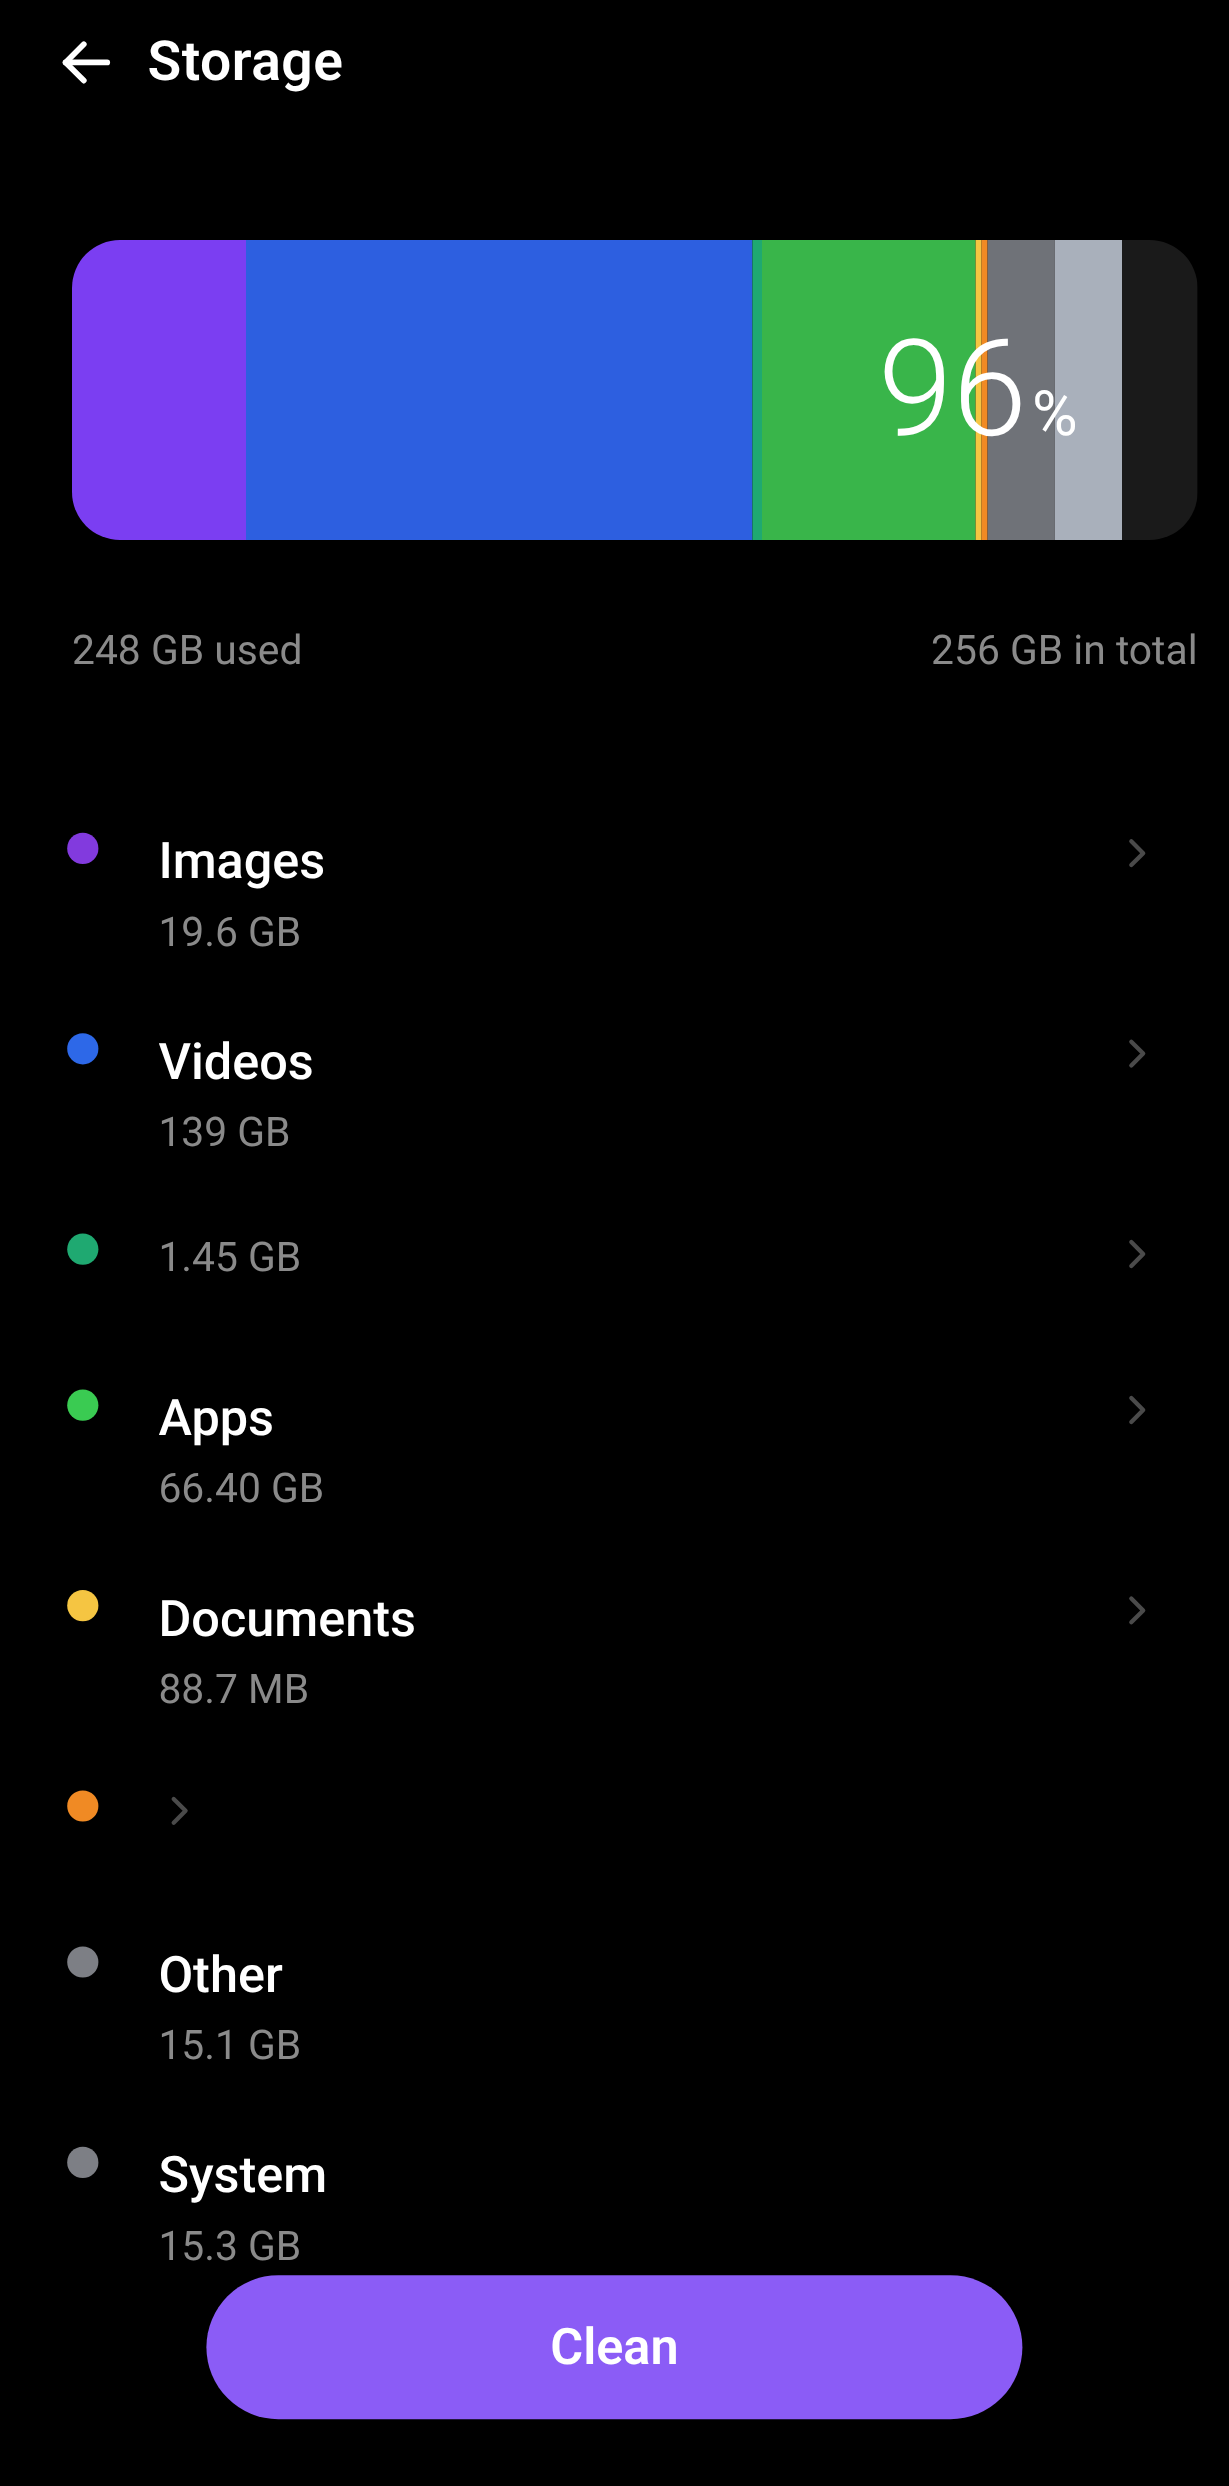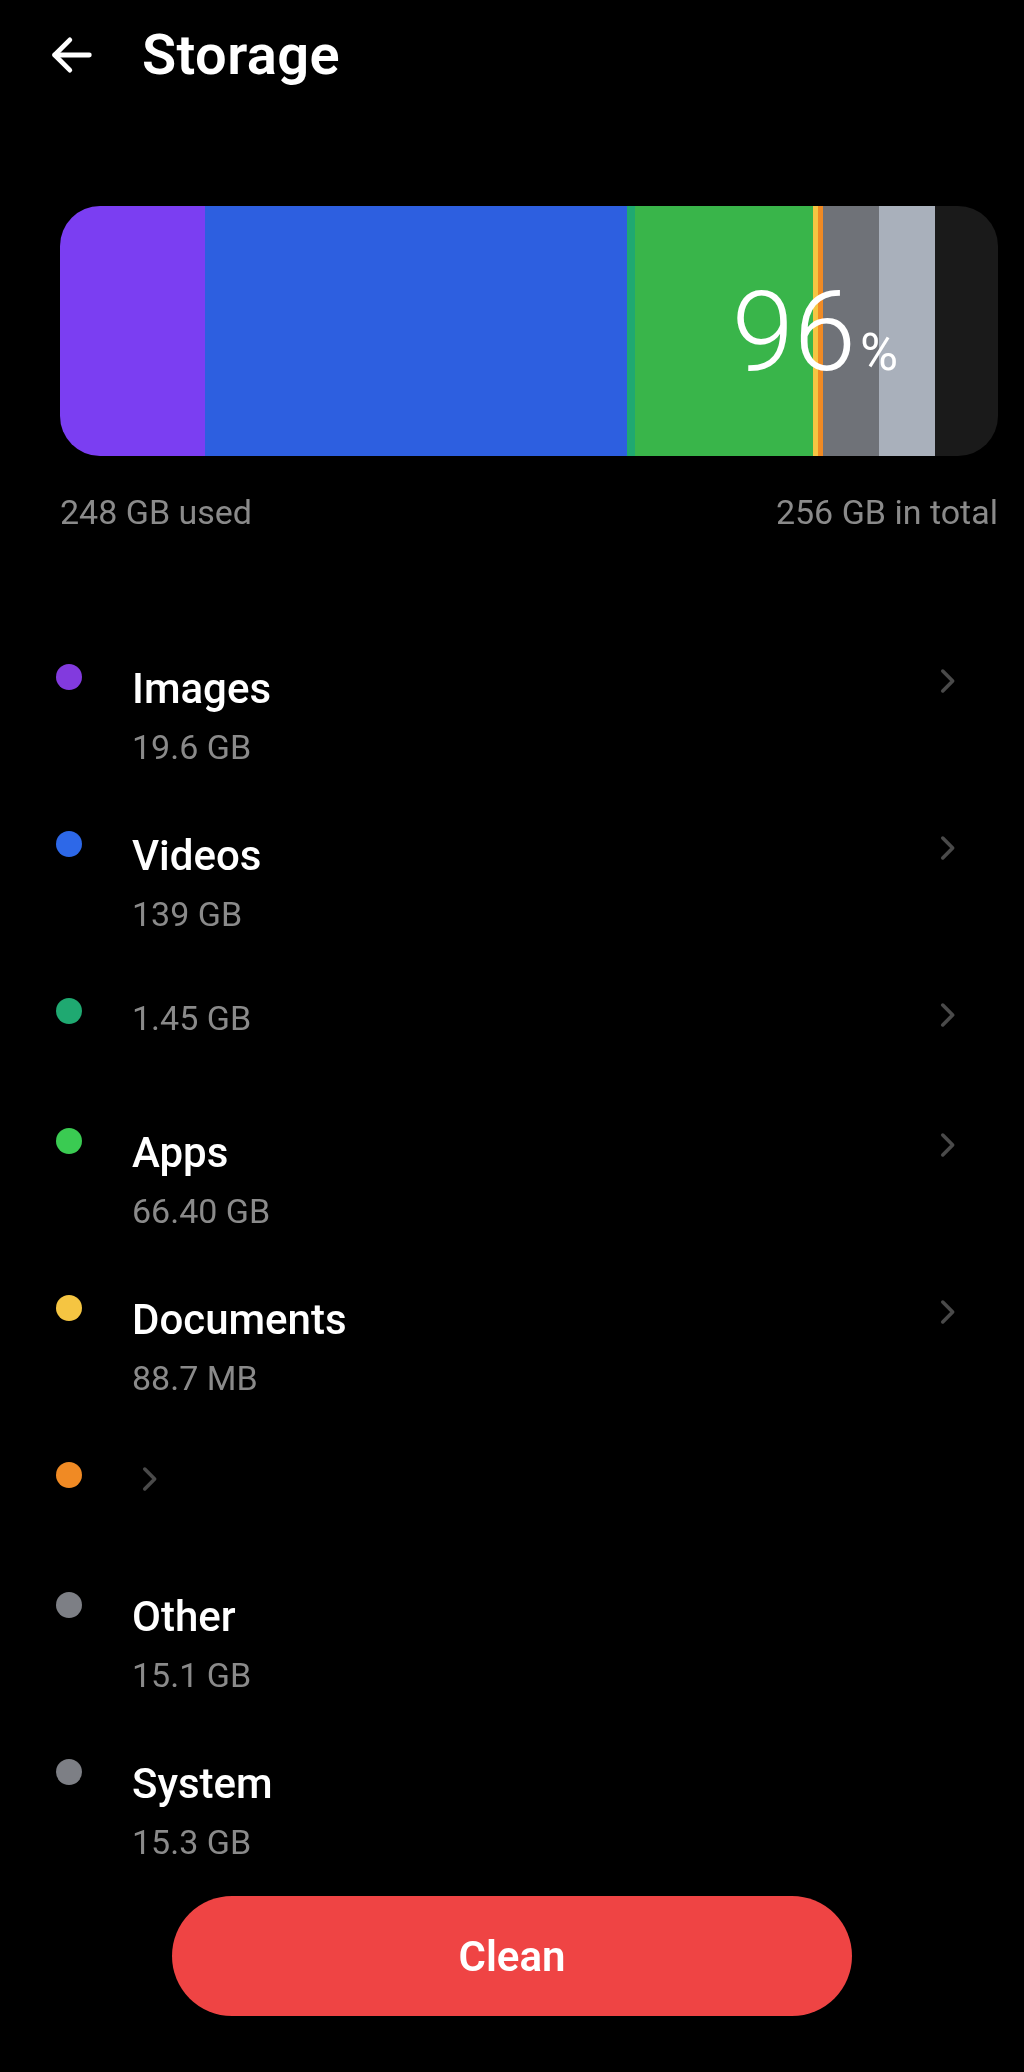--- a/index.html
+++ b/index.html
@@ -30,23 +30,23 @@
     align-items: center;
     justify-content: center;
     cursor: pointer;
   }
   .back svg {
     width: 52px;
     height: 52px;
     stroke: #ffffff;
   }
   .title {
-    font-size: 56px;
+    font-size: 46px;
     font-weight: 600;
-    margin-left: 40px;
+    margin-left: 21px;
     letter-spacing: 0.4px;
   }
   .chart-wrap {
     padding: 78px 26px 0 60px;
   }
   .bar {
     width: 100%;
     height: 250px;
     border-radius: 40px;
     display: flex;
@@ -70,21 +70,21 @@
     font-size: 112px;
     font-weight: 300;
   }
   .percent .pct {
     font-size: 52px;
     margin-left: 4px;
   }
   .legend-row {
     display: flex;
     justify-content: space-between;
-    margin-top: 36px;
+    margin-top: 72px;
     font-size: 34px;
     color: #8a8a8a;
     text-align: right;
   }
   .categories {
     margin-top: 100px;
   }
   .row {
     display: flex;
     padding: 32px 60px 32px 56px;
@@ -124,21 +124,21 @@
     height: 100%;
     stroke: #4a4a4a;
   }
   .clean-btn {
     position: absolute;
     left: 50%;
     bottom: 56px;
     transform: translateX(-50%);
     width: 680px;
     height: 120px;
-    background: #ef4444;
+    background: #8b5cf6;
     border-radius: 60px;
     display: flex;
     align-items: center;
     justify-content: center;
     font-size: 42px;
     font-weight: 600;
     color: #ffffff;
     cursor: pointer;
   }
 </style>

